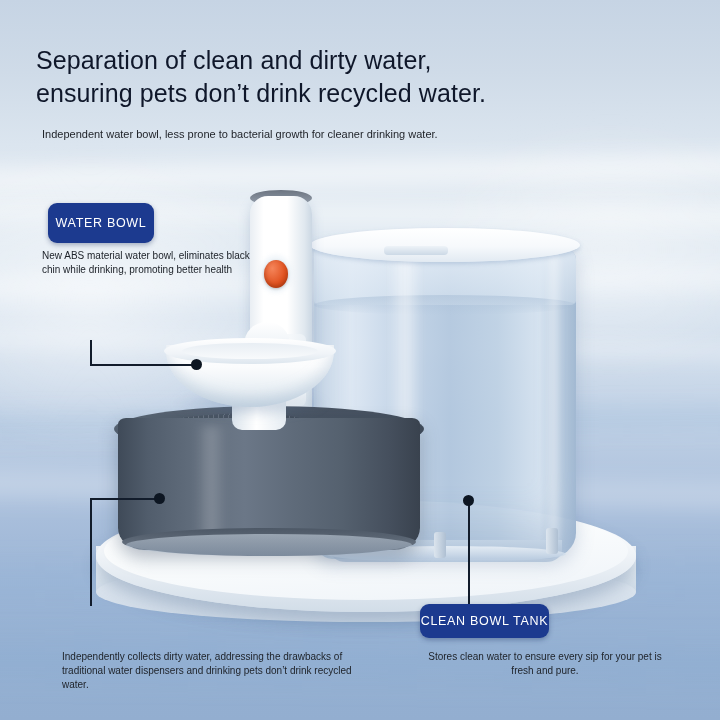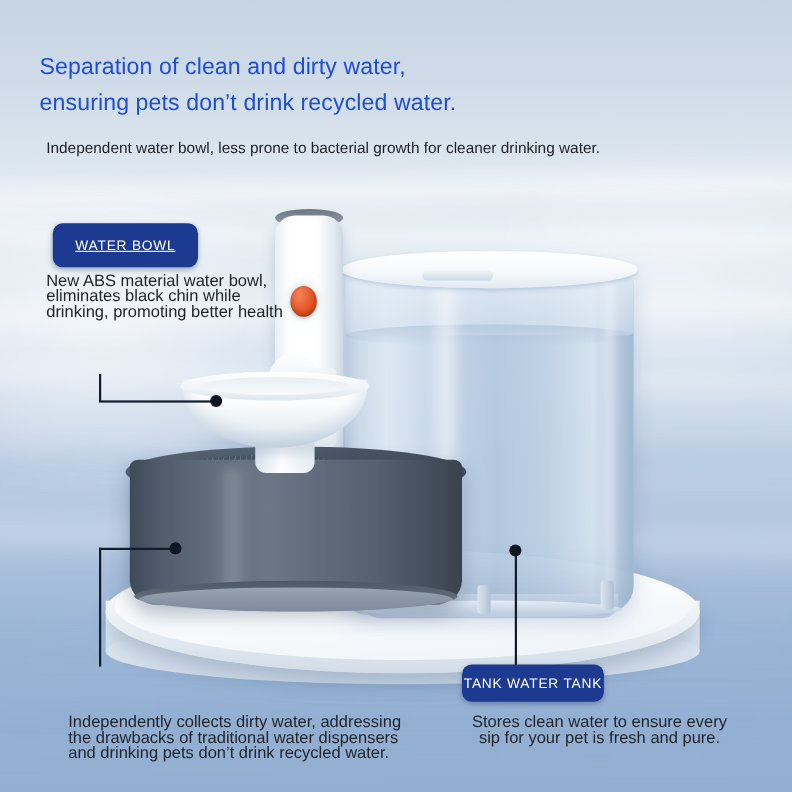--- a/index.html
+++ b/index.html
@@ -27,25 +27,25 @@
   .b5{top:404px;height:34px;background:linear-gradient(180deg,rgba(255,255,255,0) 0%,rgba(160,190,220,.40) 50%,rgba(255,255,255,0) 100%);transform:rotate(-.6deg);filter:blur(9px);}
   .b6{top:470px;height:40px;background:linear-gradient(180deg,rgba(255,255,255,0) 0%,rgba(255,255,255,.30) 50%,rgba(255,255,255,0) 100%);transform:rotate(.9deg);filter:blur(10px);}
   .b7{top:556px;height:46px;background:linear-gradient(180deg,rgba(255,255,255,0) 0%,rgba(150,180,215,.45) 50%,rgba(255,255,255,0) 100%);transform:rotate(-.5deg);filter:blur(11px);}
   .b8{top:636px;height:50px;background:linear-gradient(180deg,rgba(255,255,255,0) 0%,rgba(140,172,210,.40) 50%,rgba(255,255,255,0) 100%);transform:rotate(.5deg);filter:blur(12px);}
   .glow-l{position:absolute;left:-120px;top:150px;width:420px;height:300px;
     background:radial-gradient(ellipse at center,rgba(255,255,255,.55),rgba(255,255,255,0) 70%);filter:blur(14px);}
   .glow-r{position:absolute;right:-80px;top:120px;width:380px;height:260px;
     background:radial-gradient(ellipse at center,rgba(255,255,255,.40),rgba(255,255,255,0) 70%);filter:blur(16px);}
 
   
-  .headline{position:absolute;left:36px;top:44px;width:660px;color:#1d4ed8;
-    font-size:21px;line-height:33px;letter-spacing:.1px;}
+  .headline{position:absolute;left:36px;top:44px;width:660px;color:#0f172a;
+    font-size:25px;line-height:33px;letter-spacing:.1px;}
   .headline div{white-space:nowrap;}
   .subline{position:absolute;left:42px;top:124px;width:660px;color:#1d2026;
-    font-size:14px;line-height:20px;white-space:nowrap;}
+    font-size:11px;line-height:20px;white-space:nowrap;}
 
   
   .product{position:absolute;left:0;top:0;width:720px;height:720px;}
 
   
   .base-shadow{position:absolute;left:92px;top:520px;width:548px;height:110px;
     border-radius:50%;background:radial-gradient(ellipse at center,rgba(90,120,155,.45),rgba(90,120,155,0) 70%);filter:blur(10px);}
   .base{position:absolute;left:96px;top:500px;width:540px;height:112px;border-radius:50%;
     background:linear-gradient(180deg,#fdfefe 0%,#f4f7fa 40%,#e3eaf1 70%,#d2dde8 100%);
     box-shadow:0 10px 16px rgba(70,100,140,.30);}
@@ -145,25 +145,25 @@
   .waste-foot{position:absolute;left:122px;top:528px;width:294px;height:28px;border-radius:50%;
     background:linear-gradient(180deg,#4d5866,#707b89);}
   .waste-foot2{position:absolute;left:126px;top:534px;width:286px;height:22px;border-radius:50%;
     background:linear-gradient(180deg,rgba(210,222,234,.55),rgba(150,170,195,.35));}
 
   
   .badge{position:absolute;background:#1c3a8f;color:#ffffff;border-radius:9px;
     display:flex;align-items:center;justify-content:center;text-align:center;
     font-size:12.5px;letter-spacing:.7px;line-height:15px;
     box-shadow:0 2px 5px rgba(20,40,90,.35);}
-  .badge-wb{left:48px;top:203px;width:132px;height:40px;text-decoration:underline;}
+  .badge-wb{left:48px;top:203px;width:106px;height:40px;}
   .badge-ww{left:62px;top:604px;width:98px;height:42px;}
   .badge-cw{left:420px;top:604px;width:129px;height:34px;}
 
-  .desc{position:absolute;color:#20252c;font-size:15px;line-height:14px;}
+  .desc{position:absolute;color:#20252c;font-size:10px;line-height:14px;}
   .desc-wb{left:42px;top:249px;width:220px;}
   .desc-ww{left:62px;top:650px;width:312px;}
   .desc-cw{left:420px;top:650px;width:250px;text-align:center;}
 
   .lead{position:absolute;background:#121c2b;}
   .lead-v{width:1.6px;}
   .lead-h{height:1.6px;}
   .dot{position:absolute;width:11px;height:11px;border-radius:50%;background:#0d1622;}
 
   .lwb-v{left:90px;top:340px;height:25px;}
@@ -251,17 +251,17 @@
   <div class="dot dcw"></div>
 
   <div class="badge badge-wb">
     <span>WATER BOWL</span>
   </div>
   <div class="desc desc-wb">New ABS material water bowl, eliminates black chin while drinking, promoting better health</div>
 
   <div class="desc desc-ww">Independently collects dirty water, addressing the drawbacks of traditional water dispensers and drinking pets don’t drink recycled water.</div>
 
   <div class="badge badge-cw">
-    <span>TANK WATER TANK</span>
+    <span>CLEAN BOWL TANK</span>
   </div>
   <div class="desc desc-cw">Stores clean water to ensure every sip for your pet is fresh and pure.</div>
 
 </div>
 
 </body></html>

